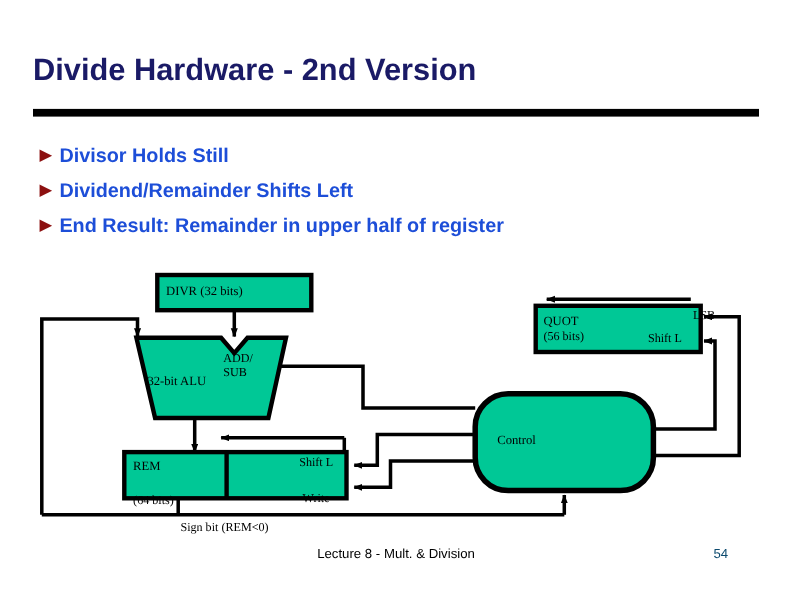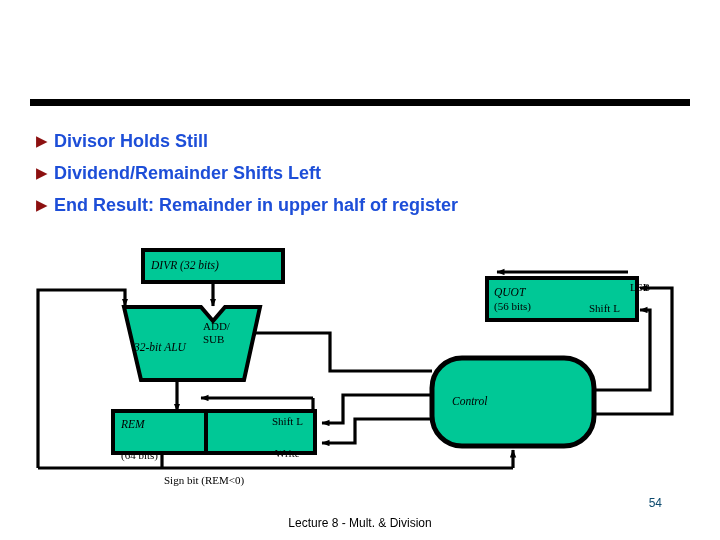--- a/index.html
+++ b/index.html
@@ -79,48 +79,48 @@
   #diagram svg { display: block; }
 
   .dg-label {
     position: absolute;
     font-family: "Liberation Serif", serif;
     font-size: 11px;
     color: #000000;
     white-space: nowrap;
     line-height: 12px;
   }
-  .dg-label.big { font-size: 11.5px; font-style: italic; }
+  .dg-label.big { font-size: 11.5px; }
 
   
   #footer-text {
     position: absolute;
     left: 0;
     top: 496px;
     width: 720px;
     text-align: center;
     font-family: "Liberation Sans", sans-serif;
     font-size: 12px;
     color: #000000;
-    margin-top: 20px;
   }
   #footer-page {
     position: absolute;
     right: 58px;
     top: 496px;
     font-family: "Liberation Sans", sans-serif;
     font-size: 12px;
     color: #0c4a6e;
   }
 </style>
 </head>
 <body>
 
 <div id="slide">
 
+  <div id="title">Divide Hardware - 2nd Version</div>
   <div id="title-rule"></div>
 
   <div id="bullets">
     <div class="bullet">
       <span class="bullet-marker">▶</span>
       <span class="bullet-text">Divisor Holds Still</span>
     </div>
     <div class="bullet">
       <span class="bullet-marker">▶</span>
       <span class="bullet-text">Dividend/Remainder Shifts Left</span>

